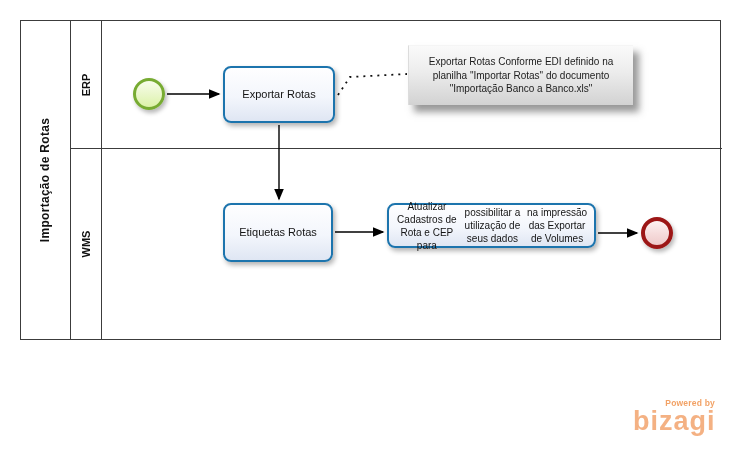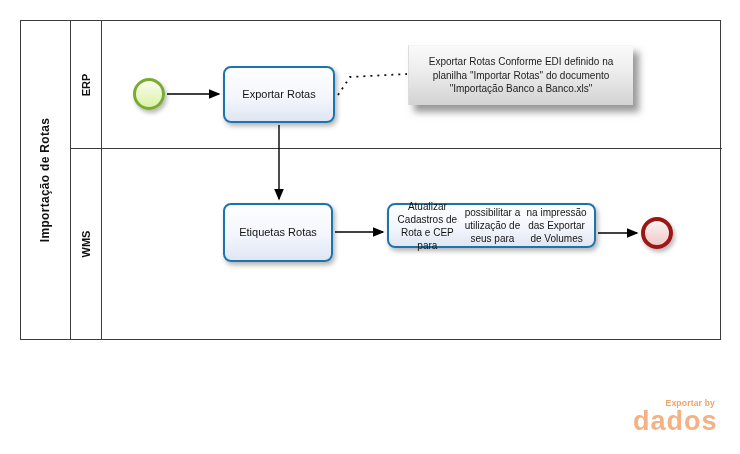--- a/index.html
+++ b/index.html
@@ -130,25 +130,25 @@
     <span class="line">planilha "Importar Rotas" do documento</span>
     <span class="line">"Importação Banco a Banco.xls"</span>
   </div>
 
   <div class="task" style="left:223px;top:203px;width:110px;height:59px;">
     <span class="lbl">Etiquetas Rotas</span>
   </div>
 
   <div class="task" style="left:387px;top:203px;width:209px;height:45px;flex-direction:row;">
     <span class="lbl small">Atualizar Cadastros de Rota e CEP para</span>
-    <span class="lbl small">possibilitar a utilização de seus para</span>
+    <span class="lbl small">possibilitar a utilização de seus dados</span>
     <span class="lbl small">na impressão das Exportar de Volumes</span>
   </div>
 
   <div id="end-event" class="event"></div>
 
   <div id="brand">
-    <div class="powered">Exportar by</div>
-    <div class="bizagi">dados</div>
+    <div class="powered">Powered by</div>
+    <div class="bizagi">bizagi</div>
     <div class="modeler">Modeler</div>
   </div>
 
 </div>
 
 </body></html>

